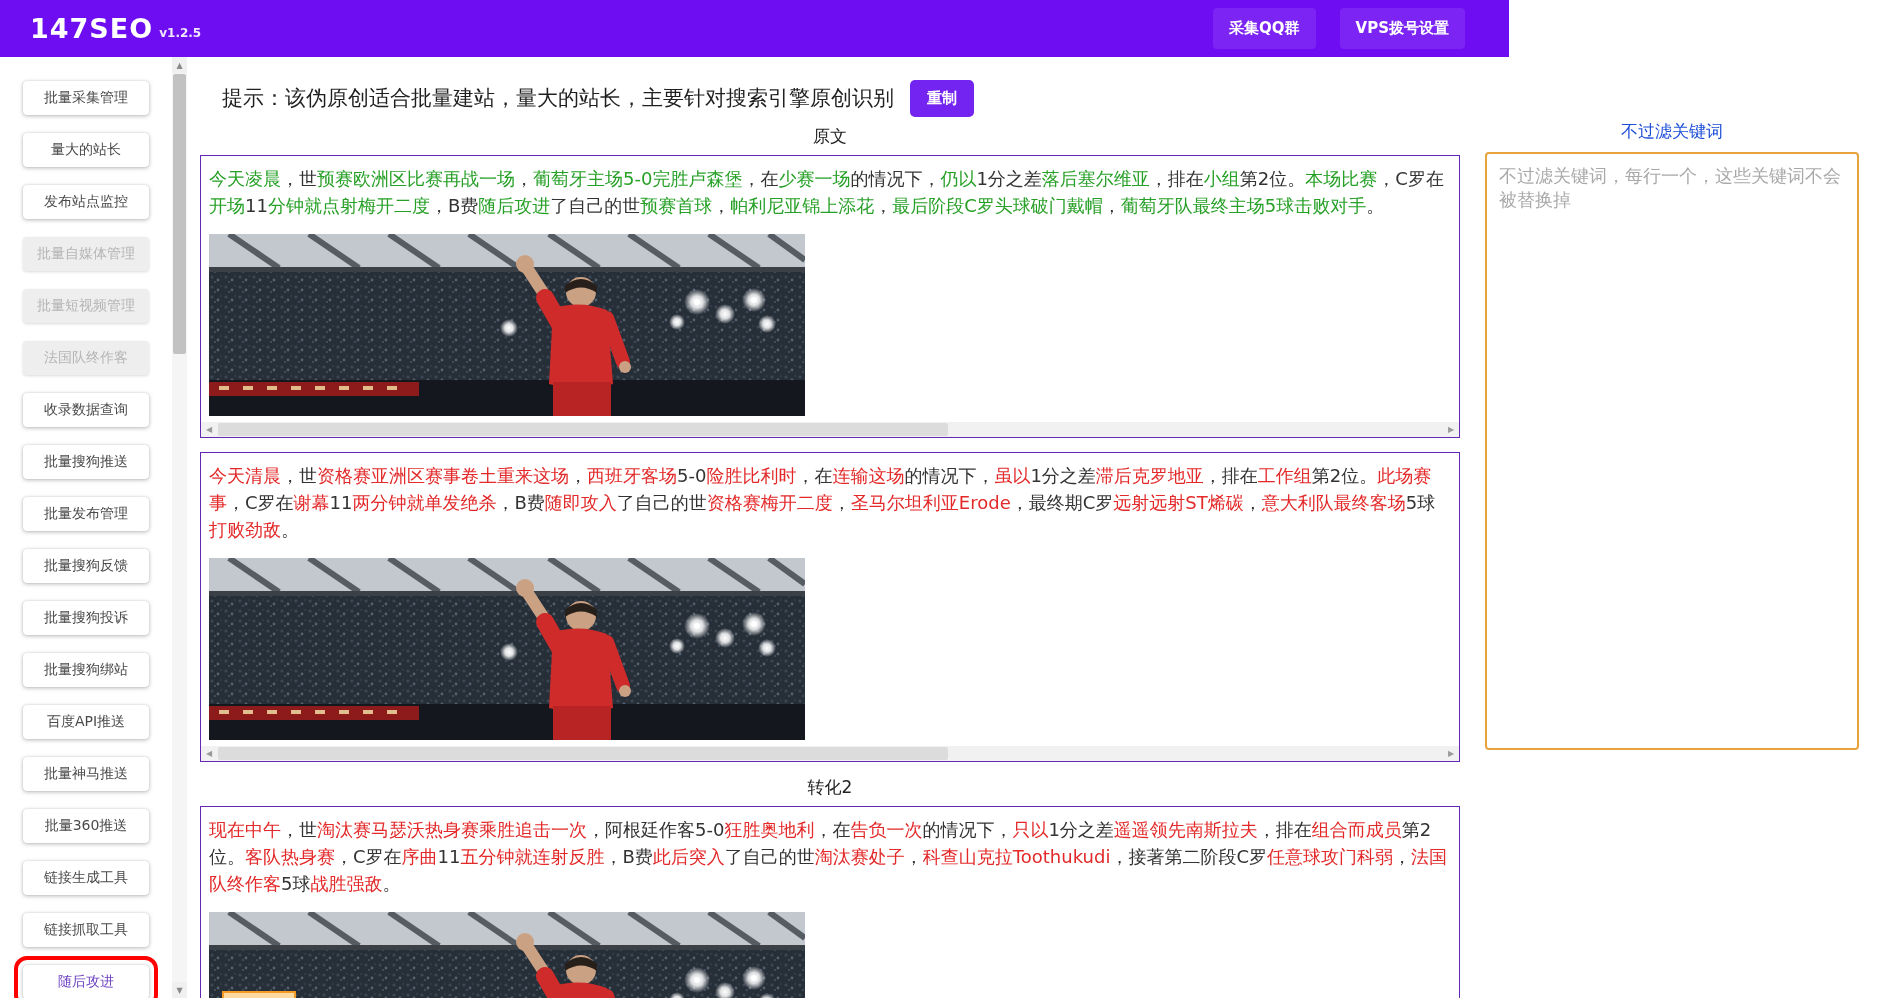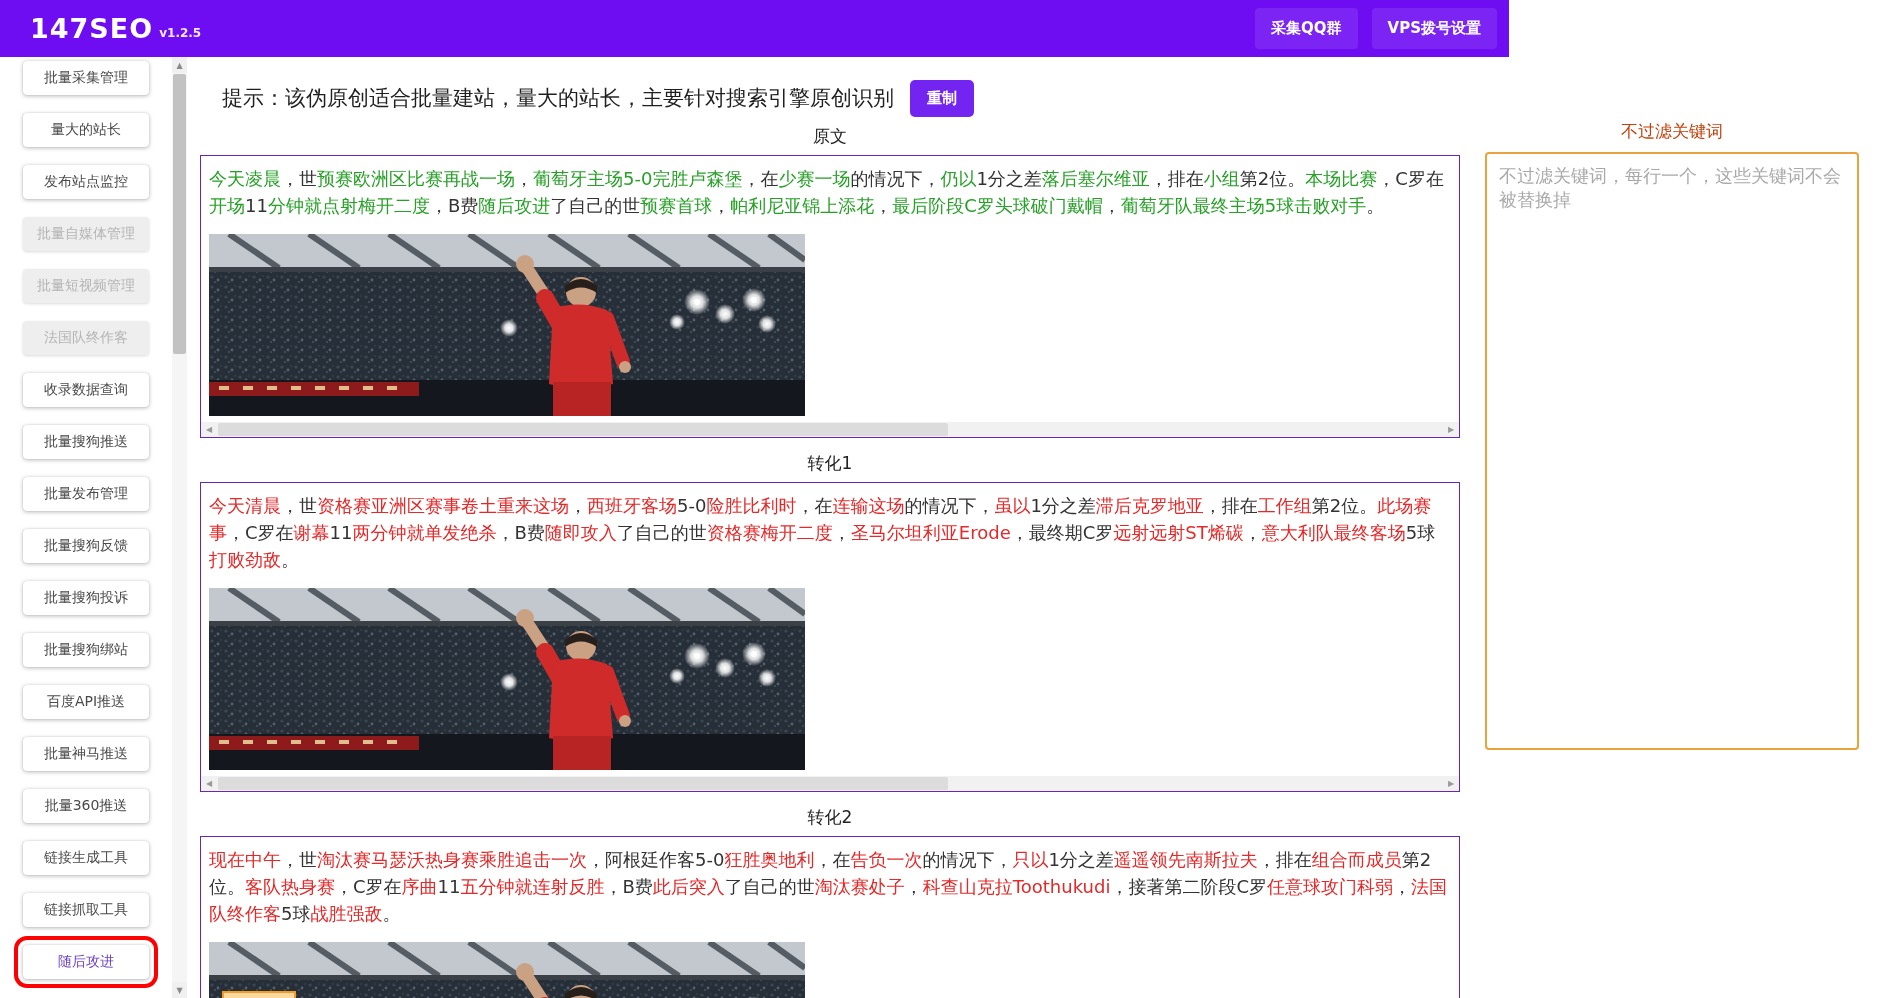--- a/index.html
+++ b/index.html
@@ -11,28 +11,28 @@
   }
 
   
   .header {
     position:absolute; left:0; top:0; width:1509px; height:57px;
     background:var(--header-bg,#6e0df2);
     display:flex; align-items:center; z-index:20;
   }
   .brand { margin-left:30px; color:#fff; font-size:27px; font-weight:bold; letter-spacing:1px; }
   .version { color:#f0e6ff; font-size:12px; font-weight:bold; margin-left:6px; align-self:center; padding-top:8px; }
-  .header-nav { margin-left:auto; margin-right:12px; display:flex; gap:14px; }
+  .header-nav { margin-left:auto; margin-right:44px; display:flex; gap:24px; }
   .header-nav .nav-btn {
     background:var(--header-nav-bg,#7b24f4); color:#fff; font-size:15px; font-weight:bold;
     padding:11px 16px; border-radius:4px; cursor:pointer; white-space:nowrap;
   }
 
   
-  .sidebar { position:absolute; left:0; top:57px; width:172px; height:941px; padding-top:4px; }
+  .sidebar { position:absolute; left:0; top:57px; width:172px; height:941px; padding-top:24px; }
   .side-btn {
     width:126px; height:34px; margin:0 auto 18px; background:#fff; border-radius:4px;
     box-shadow:0 1px 4px rgba(0,0,0,.28), 0 0 1px rgba(0,0,0,.2);
     display:flex; align-items:center; justify-content:center;
     font-size:14px; color:#4a4a4a; cursor:pointer; white-space:nowrap;
   }
   .side-btn.disabled { background:#eeeeee; color:#b5b5b5; box-shadow:0 1px 3px rgba(0,0,0,.15); }
   .side-btn.active {
     color:var(--active-item-text,#6f42c1);
     outline:4px solid var(--active-item-outline,#ff0000); outline-offset:5px;
@@ -61,21 +61,21 @@
   .article-image { margin-top:15px; width:596px; height:182px; overflow:hidden; }
   .article-image svg { display:block; }
   .hscrollbar { position:relative; height:15px; background:#f1f1f1; margin:6px -8px 0; }
   .hs-arrow { position:absolute; top:0; width:16px; height:15px; color:#9a9a9a; font-size:8px;
               display:flex; align-items:center; justify-content:center; cursor:pointer; }
   .hs-arrow.left { left:0; } .hs-arrow.right { right:0; }
   .hs-thumb { position:absolute; left:17px; top:1px; height:13px; width:58%; background:#dcdcdc; border-radius:2px; cursor:pointer; }
 
   
   .right-panel { position:absolute; left:1485px; top:120px; width:374px; }
-  .right-title { text-align:center; font-size:17px; color:#c2410c; margin-bottom:9px; }
+  .right-title { text-align:center; font-size:17px; color:#1d4ed8; margin-bottom:9px; }
   .keyword-box {
     width:374px; height:598px; resize:none;
     border:2px solid var(--keyword-box-border,#e8a33d); border-radius:4px;
     padding:10px 12px; font-size:18px; color:#333; outline:none;
     font-family:"DejaVu Sans","Liberation Sans",sans-serif;
   }
   .keyword-box::placeholder { color:#a9a9a9; }
 
   
   .orange-peek { position:absolute; left:222px; top:991px; width:74px; height:7px;
@@ -235,21 +235,20 @@
             </svg>
       </div>
       <div class="hscrollbar">
         <span class="hs-arrow left">◀</span>
         <span class="hs-thumb"></span>
         <span class="hs-arrow right">▶</span>
       </div>
     </div>
   </section>
       <section class="panel-block">
-    <div class="panel-title">转化1</div>
     <div class="panel-box">
       <p class="panel-text"><span style="color: rgb(227, 41, 41);">今天清晨</span><span style="color: rgb(51, 51, 51);">，世</span><span style="color: rgb(227, 41, 41);">资格赛亚洲区赛事卷土重来这场</span><span style="color: rgb(51, 51, 51);">，</span><span style="color: rgb(227, 41, 41);">西班牙客场</span><span style="color: rgb(51, 51, 51);">5-0</span><span style="color: rgb(227, 41, 41);">险胜比利时</span><span style="color: rgb(51, 51, 51);">，在</span><span style="color: rgb(227, 41, 41);">连输这场</span><span style="color: rgb(51, 51, 51);">的情况下，</span><span style="color: rgb(227, 41, 41);">虽以</span><span style="color: rgb(51, 51, 51);">1分之差</span><span style="color: rgb(227, 41, 41);">滞后克罗地亚</span><span style="color: rgb(51, 51, 51);">，排在</span><span style="color: rgb(227, 41, 41);">工作组</span><span style="color: rgb(51, 51, 51);">第2位。</span><span style="color: rgb(227, 41, 41);">此场赛事</span><span style="color: rgb(51, 51, 51);">，C罗在</span><span style="color: rgb(227, 41, 41);">谢幕</span><span style="color: rgb(51, 51, 51);">11</span><span style="color: rgb(227, 41, 41);">两分钟就单发绝杀</span><span style="color: rgb(51, 51, 51);">，B费</span><span style="color: rgb(227, 41, 41);">随即攻入</span><span style="color: rgb(51, 51, 51);">了自己的世</span><span style="color: rgb(227, 41, 41);">资格赛梅开二度</span><span style="color: rgb(51, 51, 51);">，</span><span style="color: rgb(227, 41, 41);">圣马尔坦利亚Erode</span><span style="color: rgb(51, 51, 51);">，最终期C罗</span><span style="color: rgb(227, 41, 41);">远射远射ST烯碳</span><span style="color: rgb(51, 51, 51);">，</span><span style="color: rgb(227, 41, 41);">意大利队最终客场</span><span style="color: rgb(51, 51, 51);">5球</span><span style="color: rgb(227, 41, 41);">打败劲敌</span><span style="color: rgb(51, 51, 51);">。</span></p>
       <div class="article-image" title="体育场内身穿红色球衣的球员举拳庆祝进球">
         <svg viewBox="0 0 596 182" width="596" height="182">
               <use href="#stadium-scene"></use>
             </svg>
       </div>
       <div class="hscrollbar">
         <span class="hs-arrow left">◀</span>
         <span class="hs-thumb"></span>

